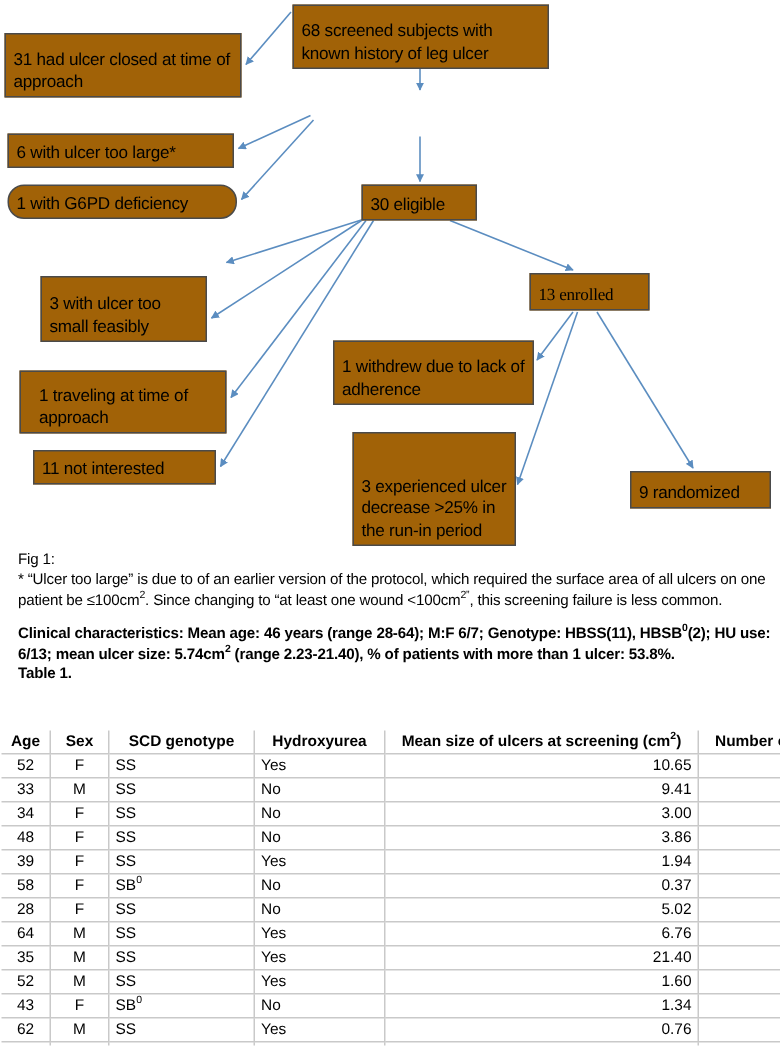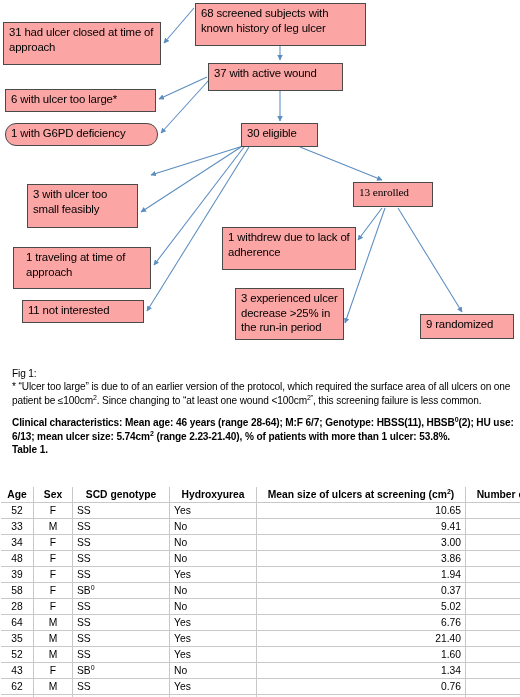--- a/index.html
+++ b/index.html
@@ -27,26 +27,26 @@
     position: absolute;
     left: 0; top: 0;
     width: 520px;
     height: 368px;
     pointer-events: none;
   }
   .node {
     position: absolute;
     box-sizing: border-box;
     border: 1.3px solid #4a4a4a;
-    background: #fca5a5;
+    background: #a16207;
     font-size: 11.4px;
     line-height: 14.5px;
     padding: 2px 4px 2px 5px;
     display: flex;
-    align-items: flex-start;
+    align-items: flex-end;
     letter-spacing: -0.15px;
   }
 
   
   #caption {
     position: absolute;
     left: 12px;
     top: 367px;
     width: 516px;
     font-size: 10.1px;
@@ -121,23 +121,20 @@
   </svg>
 
   <div class="node" style="left:195px; top:3px; width:171px; height:43px;">
     <span>68 screened subjects with known history of leg ulcer</span>
   </div>
 
   <div class="node" style="left:3px; top:22px; width:158px; height:43px;">
     <span>31 had ulcer closed at time of approach</span>
   </div>
 
-  <div class="node" style="left:208px; top:63px; width:135px; height:28px;">
-    <span>37 with active wound</span>
-  </div>
 
   <div class="node" style="left:5px; top:89px; width:151px; height:23px;">
     <span>6 with ulcer too large*</span>
   </div>
 
   <div class="node" style="left:5px; top:123px; width:153px; height:23px;border-radius:11px;">
     <span>1 with G6PD deficiency</span>
   </div>
 
   <div class="node" style="left:241px; top:123px; width:77px; height:24px;">
@@ -158,21 +155,21 @@
   </div>
 
   <div class="node" style="left:353px; top:182px; width:80px; height:25px;font-family:Liberation Serif, serif;">
     <span>13 enrolled</span>
   </div>
 
   <div class="node" style="left:222px; top:227px; width:134px; height:43px;">
     <span>1 withdrew due to lack of adherence</span>
   </div>
 
-  <div class="node" style="left:235px; top:288px; width:109px; height:52px;">
+  <div class="node" style="left:235px; top:288px; width:109px; height:76px;">
     <span>3 experienced ulcer decrease &gt;25% in the run-in period</span>
   </div>
 
   <div class="node" style="left:420px; top:314px; width:94px; height:25px;">
     <span>9 randomized</span>
   </div>
 </div>
 
 <div id="caption">
   <p>Fig 1:</p>

